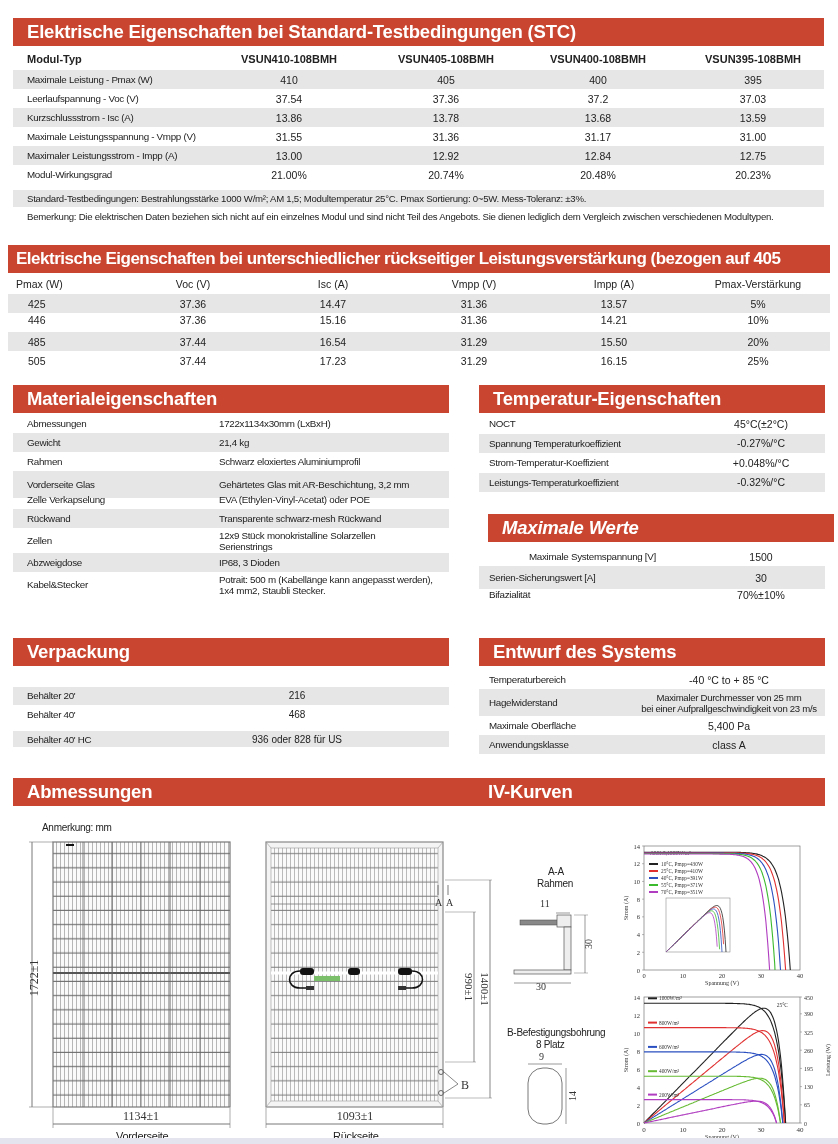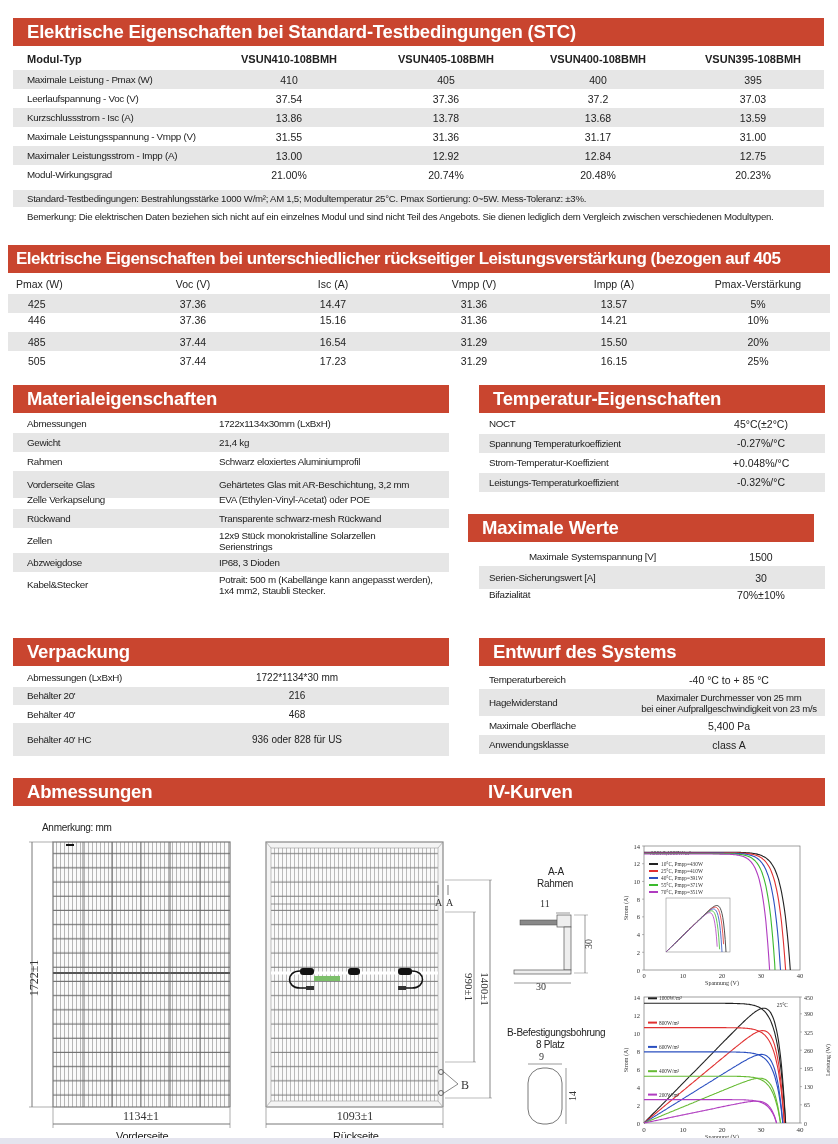--- a/index.html
+++ b/index.html
@@ -179,51 +179,47 @@
     <div class="row" style="top: 39px; height: 19.5px;">
       <span class="cell small" style="left: 10px;">Strom-Temperatur-Koeffizient</span>
       <span class="cell c" style="left: 282px; font-size: 10.5px;">+0.048%/°C</span>
     </div>
     <div class="row alt" style="top: 58.5px; height: 19.5px;">
       <span class="cell small" style="left: 10px;">Leistungs-Temperaturkoeffizient</span>
       <span class="cell c" style="left: 282px; font-size: 10.5px;">-0.32%/°C</span>
     </div>
   </div>
 
-<div class="hdr" style="left:468px;top:514px;width:346px;">Maximale Werte</div>
+<div class="hdr" style="left:488px;top:514px;width:346px;font-style:italic;">Maximale Werte</div>
 <div class="tbl" id="max-table" style="left:479px;top:547px;width:346px;height:60px;">
     <div class="row" style="top: 0px; height: 19px;">
       <span class="cell small" style="left: 10px; padding-left: 40px;">Maximale Systemspannung [V]</span>
       <span class="cell c" style="left: 282px; font-size: 10.5px;">1500</span>
     </div>
     <div class="row alt" style="top: 19px; height: 23px;">
       <span class="cell small" style="left: 10px;">Serien-Sicherungswert [A]</span>
       <span class="cell c" style="left: 282px; font-size: 10.5px;">30</span>
     </div>
     <div class="row" style="top: 38px; height: 19px;">
       <span class="cell small" style="left: 10px;">Bifazialität</span>
       <span class="cell c" style="left: 282px; font-size: 10.5px;">70%±10%</span>
     </div>
   </div>
 
 <div class="hdr" style="left:13px;top:638px;width:436px;">Verpackung</div>
 <div class="tbl" id="pack-table" style="left:13px;top:668px;width:436px;height:80px;">
-    <div class="row" style="top: 0px; height: 18.5px;">
-      <span class="cell small" style="left: 14px;">Abmessungen (LxBxH)</span>
-      <span class="cell c" style="left: 284px; font-size: 10px;">1722*1134*30 mm</span>
-    </div>
     <div class="row alt" style="top: 18.5px; height: 18.5px;">
       <span class="cell small" style="left: 14px;">Behälter 20'</span>
       <span class="cell c" style="left: 284px; font-size: 10px;">216</span>
     </div>
     <div class="row" style="top: 37px; height: 18.5px;">
       <span class="cell small" style="left: 14px;">Behälter 40'</span>
       <span class="cell c" style="left: 284px; font-size: 10px;">468</span>
     </div>
-    <div class="row alt" style="top: 55px; height: 33px; padding-left: 24px;">
+    <div class="row alt" style="top: 63px; height: 16px; padding-left: 24px;">
       <span class="cell small" style="left: 14px;">Behälter 40' HC</span>
       <span class="cell c" style="left: 284px; font-size: 10px;">936 oder 828 für US</span>
     </div>
   </div>
 
 <div class="hdr" style="left:479px;top:638px;width:346px;">Entwurf des Systems</div>
 <div class="tbl" id="sys-table" style="left:479px;top:670px;width:346px;height:92px;">
     <div class="row" style="top: 0px; height: 19px;">
       <span class="cell small" style="left: 10px;">Temperaturbereich</span>
       <span class="cell c" style="left: 250px; font-size: 10.5px;">-40 °C to + 85 °C</span>

